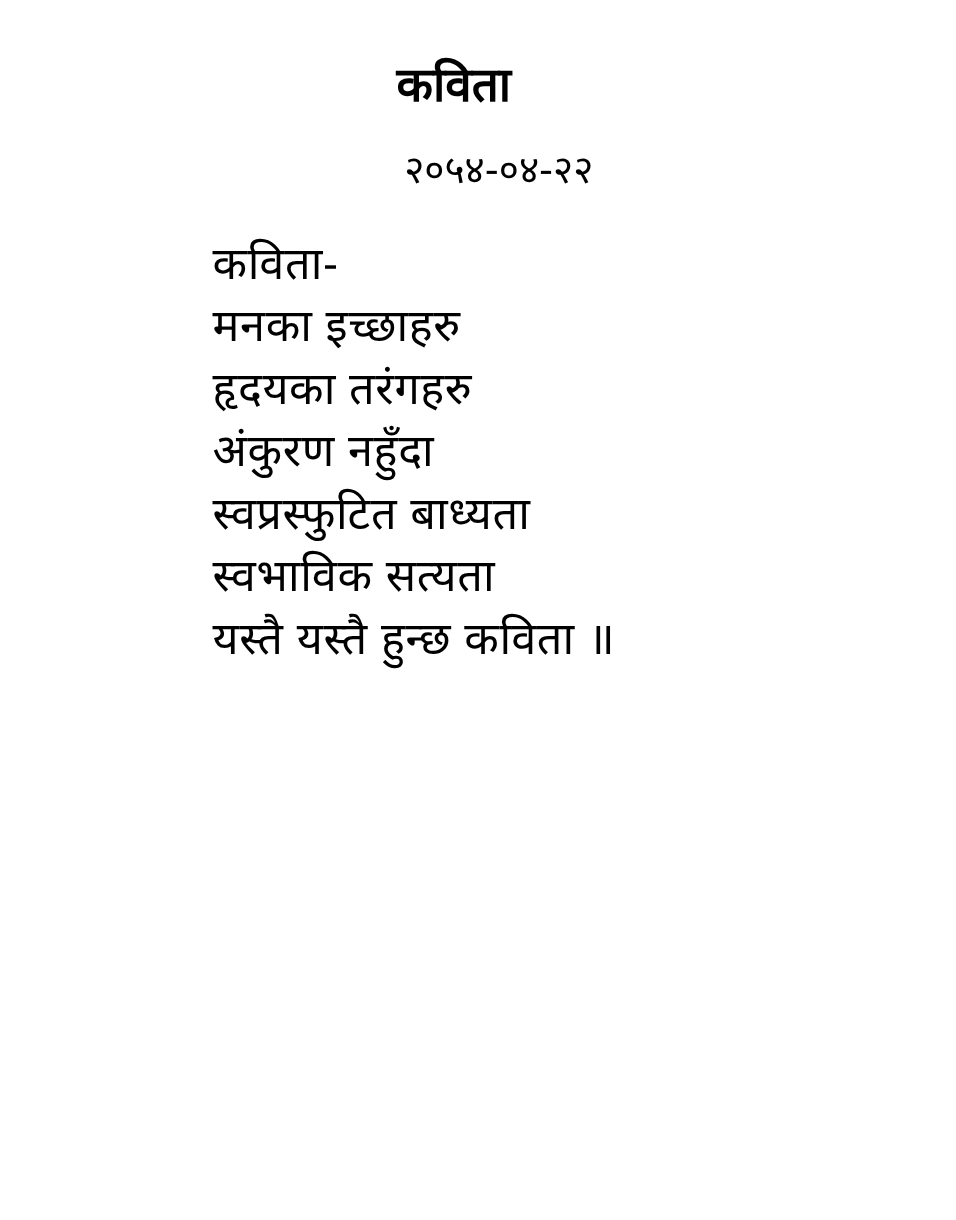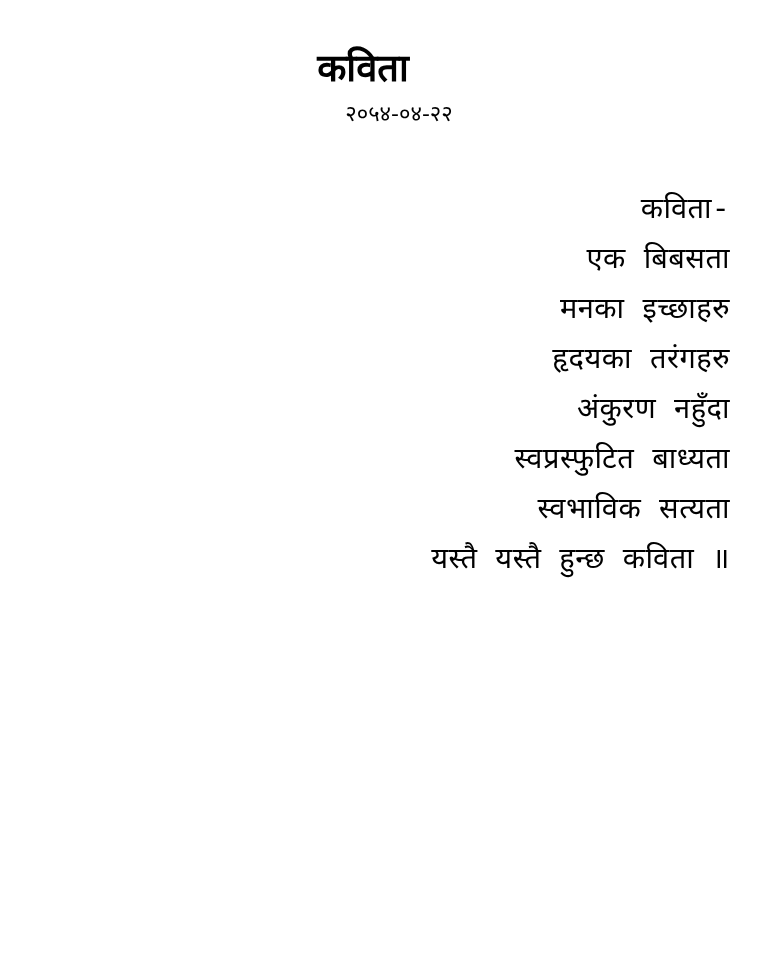--- a/index.html
+++ b/index.html
@@ -27,57 +27,55 @@
     font-weight: bold;
     font-size: 38px;
     letter-spacing: 0px;
     margin: 0;
     padding-top: 48px;
     line-height: 1.1;
   }
   .poem-date {
     text-align: center;
     font-family: "DejaVu Sans", "Liberation Sans", sans-serif;
-    font-size: 22px;
-    margin: 0;
+    font-size: 31px;
+    margin: 17px;
     padding-top: 12px;
     padding-left: 72px;
     line-height: 1.1;
   }
   .poem-body {
     margin: 0;
     padding: 0;
     list-style: none;
     position: absolute;
     top: 186px;
     left: 170px;
     width: 560px;
   }
   .poem-line {
-    font-family: Liberation Mono, monospace;
-    font-size: 29px;
+    font-family: Liberation Sans, sans-serif;
+    font-size: 36px;
     line-height: 50px;
     white-space: pre;
     letter-spacing: 0.5px;
     color: #000000;
-    text-align: right;
   }
 </style>
 </head>
 <body>
 
 <div class="page">
 
   <h1 class="poem-title">कविता</h1>
 
   <div class="poem-date">२०५४-०४-२२</div>
 
   <div class="poem-body">
     <div class="poem-line">कविता-</div>
-    <div class="poem-line">एक बिबसता</div>
     <div class="poem-line">मनका इच्छाहरु</div>
     <div class="poem-line">हृदयका तरंगहरु</div>
     <div class="poem-line">अंकुरण नहुँदा</div>
     <div class="poem-line">स्वप्रस्फुटित बाध्यता</div>
     <div class="poem-line">स्वभाविक सत्यता</div>
     <div class="poem-line">यस्तै यस्तै हुन्छ कविता ॥</div>
   </div>
 
 </div>
 

